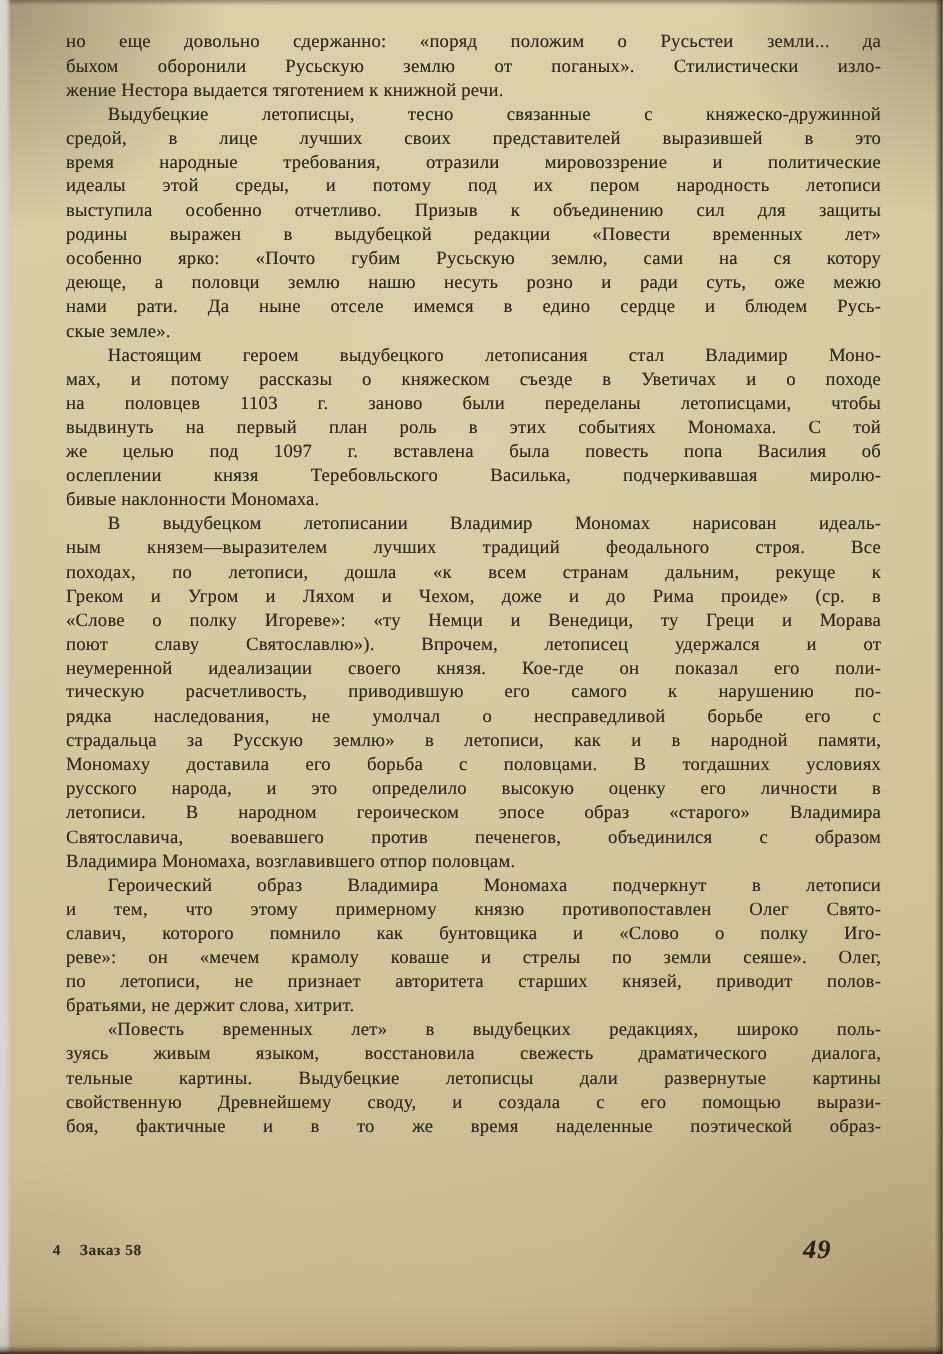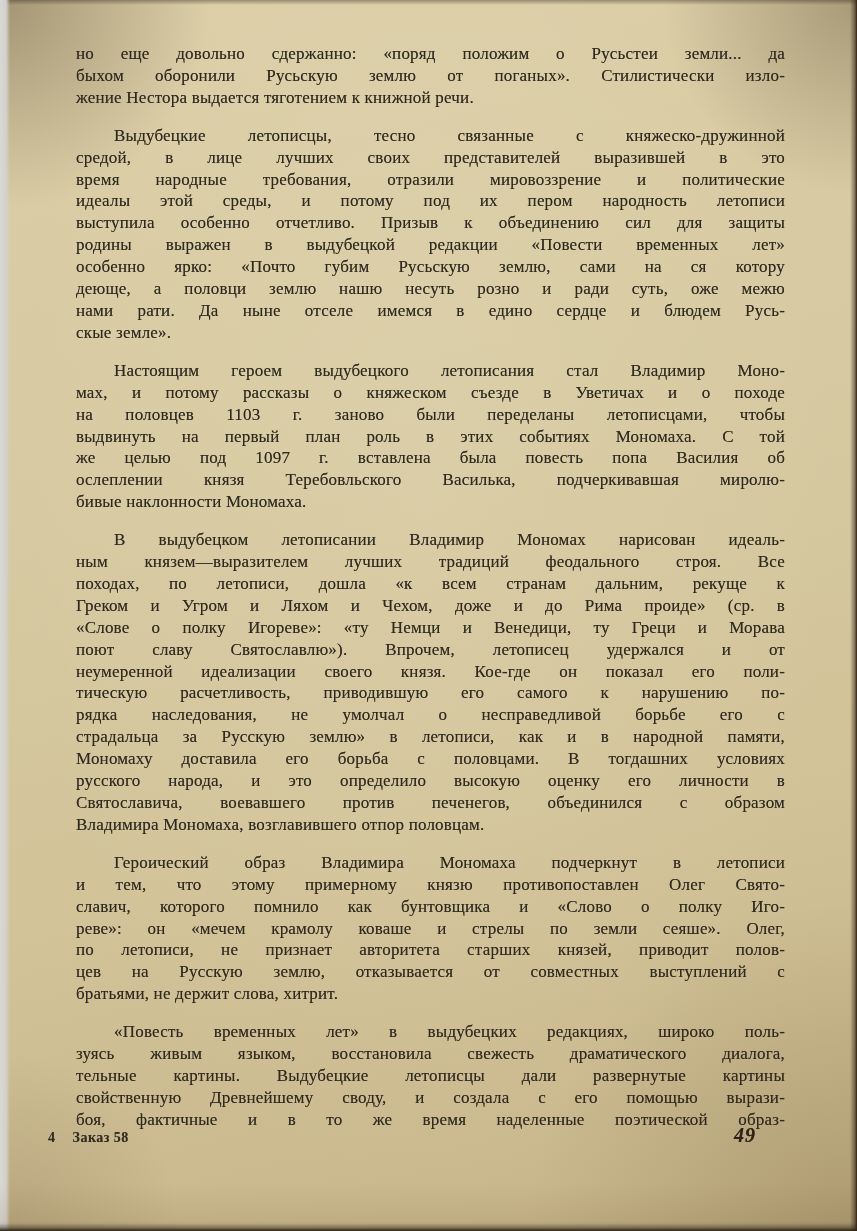--- a/index.html
+++ b/index.html
@@ -41,40 +41,40 @@
   .text-block {
     position: absolute;
     left: 60px; top: 27px;
     width: 741px;
     color: #2f2a20;
     font-size: 17px;
     line-height: 21.9px;
     letter-spacing: 0.2px;
     text-shadow: 0 0 0.5px rgba(47,42,32,0.55);
   }
-  .para { margin: 16px; }
+  .para { margin: 0; }
   .line { text-align: justify; text-align-last: justify; white-space: normal; }
   .line.last { text-align-last: left; }
   .para.indent .line.first { text-indent: 38px; }
   .footer-signature {
     position: absolute;
     left: 48px; top: 1130px;
     color: #332d22;
     font-size: 14px;
     font-weight: bold;
     letter-spacing: 0.5px;
     text-shadow: 0 0 0.5px rgba(51,45,34,0.5);
     text-align: center;
   }
   .footer-signature .order-label { margin-left: 17px; }
   .page-number {
     position: absolute;
     right: 101px; top: 1124px;
     color: #2c2215;
-    font-size: 20px;
+    font-size: 24px;
     font-weight: bold;
     font-style: italic;
     letter-spacing: 1px;
     text-shadow: 0 0 0.5px rgba(44,34,21,0.6);
   }
 </style>
 </head>
 <body>
 
 <div class="scan">
@@ -115,30 +115,30 @@
         <div class="line">походах, по летописи, дошла «к всем странам дальним, рекуще к</div>
         <div class="line">Греком и Угром и Ляхом и Чехом, доже и до Рима проиде» (ср. в</div>
         <div class="line">«Слове о полку Игореве»: «ту Немци и Венедици, ту Греци и Морава</div>
         <div class="line">поют славу Святославлю»). Впрочем, летописец удержался и от</div>
         <div class="line">неумеренной идеализации своего князя. Кое-где он показал его поли-</div>
         <div class="line">тическую расчетливость, приводившую его самого к нарушению по-</div>
         <div class="line">рядка наследования, не умолчал о несправедливой борьбе его с</div>
         <div class="line">страдальца за Русскую землю» в летописи, как и в народной памяти,</div>
         <div class="line">Мономаху доставила его борьба с половцами. В тогдашних условиях</div>
         <div class="line">русского народа, и это определило высокую оценку его личности в</div>
+        <div class="line">летописи. В народном героическом эпосе образ «старого» Владимира</div>
         <div class="line">Святославича, воевавшего против печенегов, объединился с образом</div>
         <div class="line last">Владимира Мономаха, возглавившего отпор половцам.</div>
       </div>
       <div class="para indent">
         <div class="line first">Героический образ Владимира Мономаха подчеркнут в летописи</div>
         <div class="line">и тем, что этому примерному князю противопоставлен Олег Свято-</div>
         <div class="line">славич, которого помнило как бунтовщика и «Слово о полку Иго-</div>
         <div class="line">реве»: он «мечем крамолу коваше и стрелы по земли сеяше». Олег,</div>
         <div class="line">по летописи, не признает авторитета старших князей, приводит полов-</div>
-        <div class="line">цев на Русскую землю, отказывается от совместных выступлений с</div>
         <div class="line last">братьями, не держит слова, хитрит.</div>
       </div>
       <div class="para indent">
         <div class="line first">«Повесть временных лет» в выдубецких редакциях, широко поль-</div>
         <div class="line">зуясь живым языком, восстановила свежесть драматического диалога,</div>
         <div class="line">тельные картины. Выдубецкие летописцы дали развернутые картины</div>
         <div class="line">свойственную Древнейшему своду, и создала с его помощью вырази-</div>
         <div class="line">боя, фактичные и в то же время наделенные поэтической образ-</div>
       </div>
     </div>

